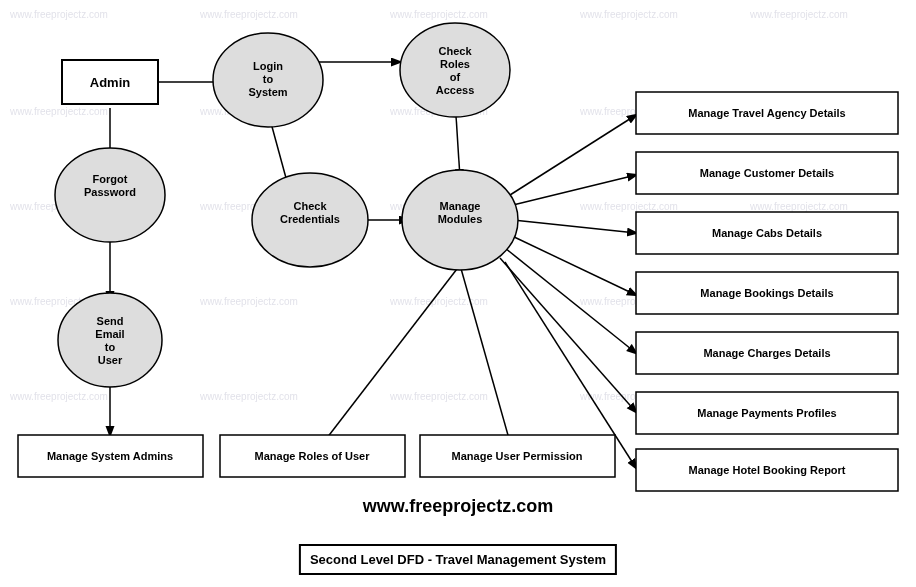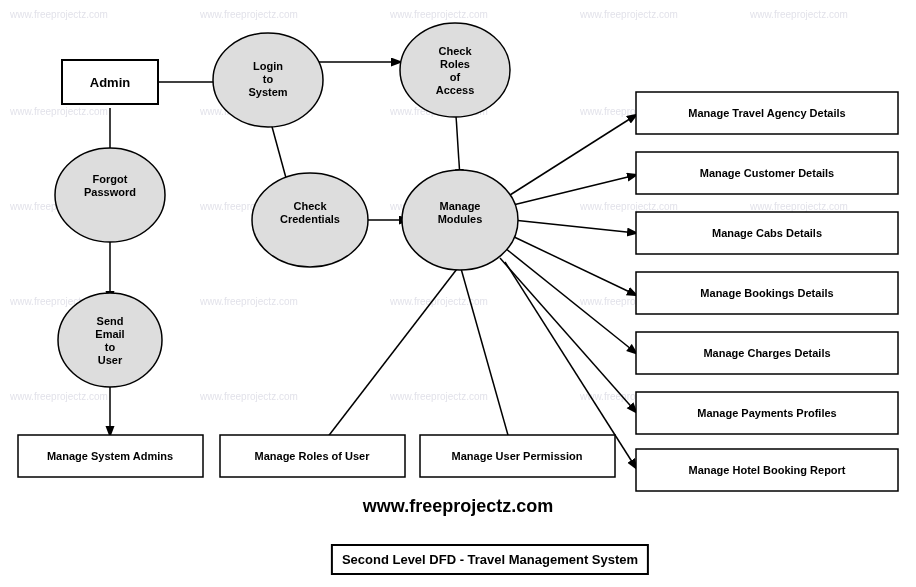--- a/index.html
+++ b/index.html
@@ -33,21 +33,20 @@
       left: 50%;
       transform: translateX(-50%);
       text-align: center;
       font-weight: bold;
       font-size: 13px;
       border: 2px solid #000;
       padding: 6px 9px;
       background: #fff;
       white-space: nowrap;
       z-index: 10;
-      margin-left: 32px;
     }
 
     .site-url {
       position: absolute;
       bottom: 70px;
       left: 50%;
       transform: translateX(-50%);
       font-weight: bold;
       font-size: 18px;
       text-align: center;

